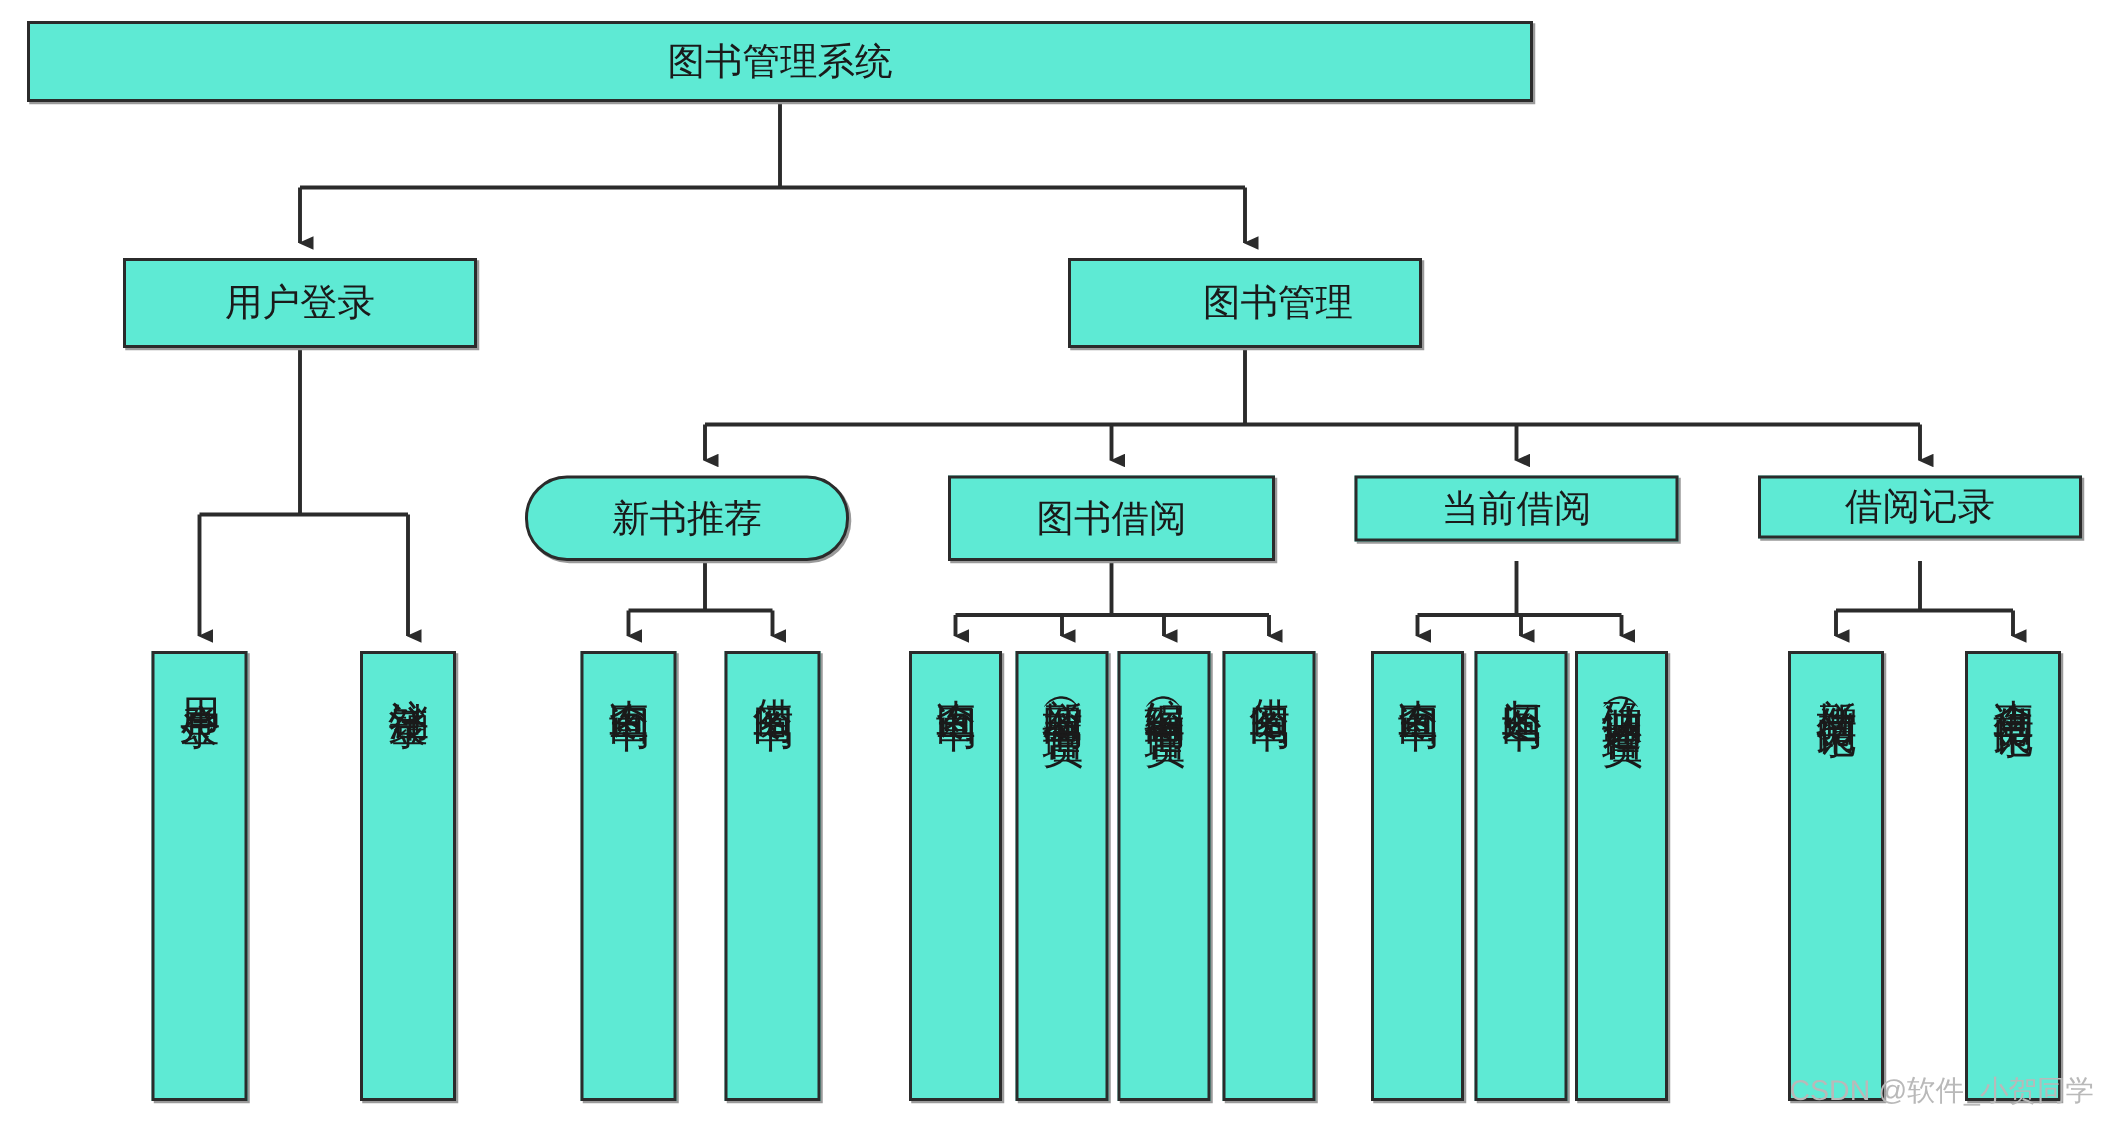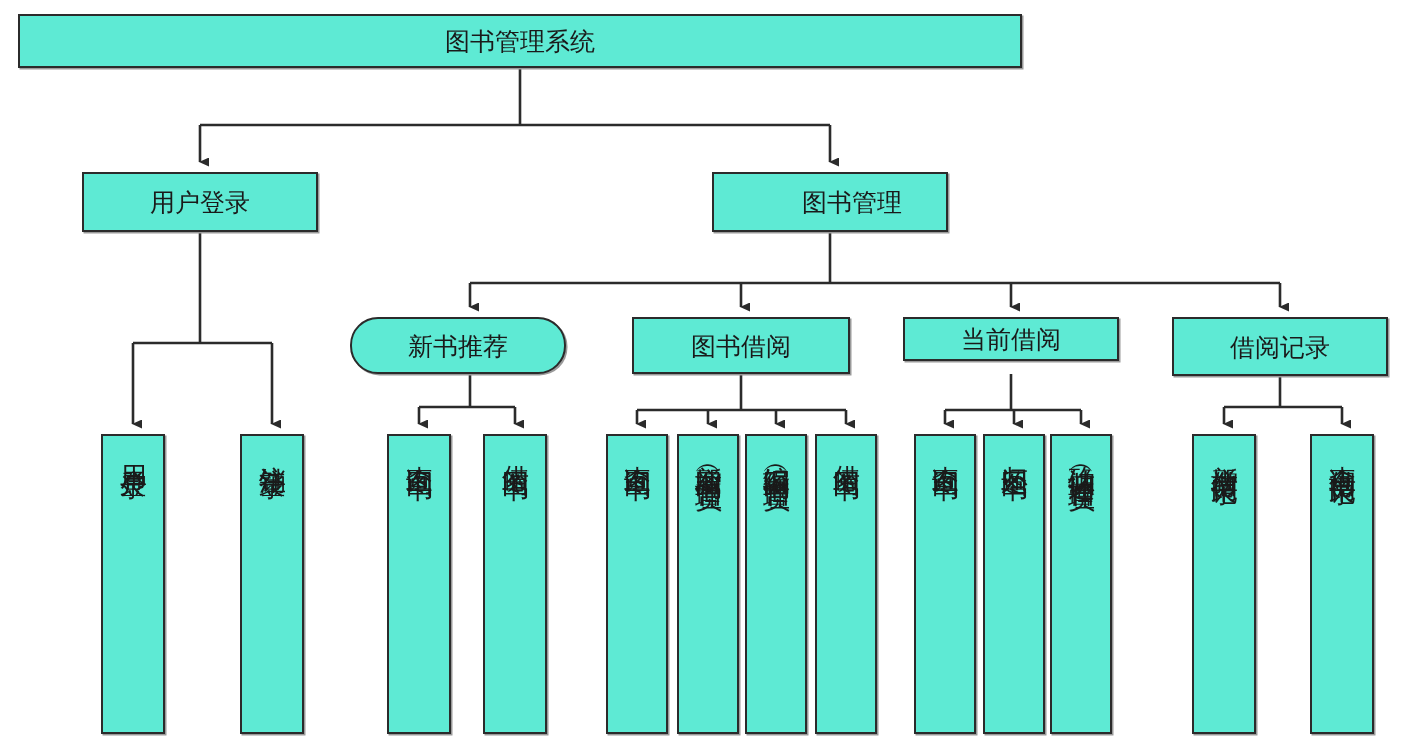--- a/index.html
+++ b/index.html
@@ -126,21 +126,21 @@
       </div>
       <div class="node horizontal" style="left: 350px; top: 317px; width: 216px; height: 57px; border-radius: 28px;">
         <span class="label">新书推荐</span>
       </div>
       <div class="node horizontal" style="left: 632px; top: 317px; width: 218px; height: 57px;">
         <span class="label">图书借阅</span>
       </div>
       <div class="node horizontal" style="left: 903px; top: 317px; width: 216px; height: 44px;">
         <span class="label">当前借阅</span>
       </div>
-      <div class="node horizontal" style="left: 1172px; top: 317px; width: 216px; height: 59px;">
+      <div class="node horizontal" style="left: 1172px; top: 317px; width: 216px; height: 42px;">
         <span class="label">借阅记录</span>
       </div>
       <div class="node vertical" style="left: 101px; top: 434px; width: 64px; height: 300px;">
         <span class="label">用户登录</span>
       </div>
       <div class="node vertical" style="left: 240px; top: 434px; width: 64px; height: 300px;">
         <span class="label">注销登录</span>
       </div>
       <div class="node vertical" style="left: 387px; top: 434px; width: 64px; height: 300px;">
         <span class="label">查询图书</span>
@@ -170,13 +170,14 @@
         <span class="label">确认归还（管理员）</span>
       </div>
       <div class="node vertical" style="left: 1192px; top: 434px; width: 64px; height: 300px;">
         <span class="label">新增借阅记录</span>
       </div>
       <div class="node vertical" style="left: 1310px; top: 434px; width: 64px; height: 300px;">
         <span class="label">查询借阅记录</span>
       </div>
     </div>
 
+  <div class="watermark" style="left: 1193px; top: 714px;">CSDN @软件_小贺同学</div>
 </div>
 
 </body></html>

